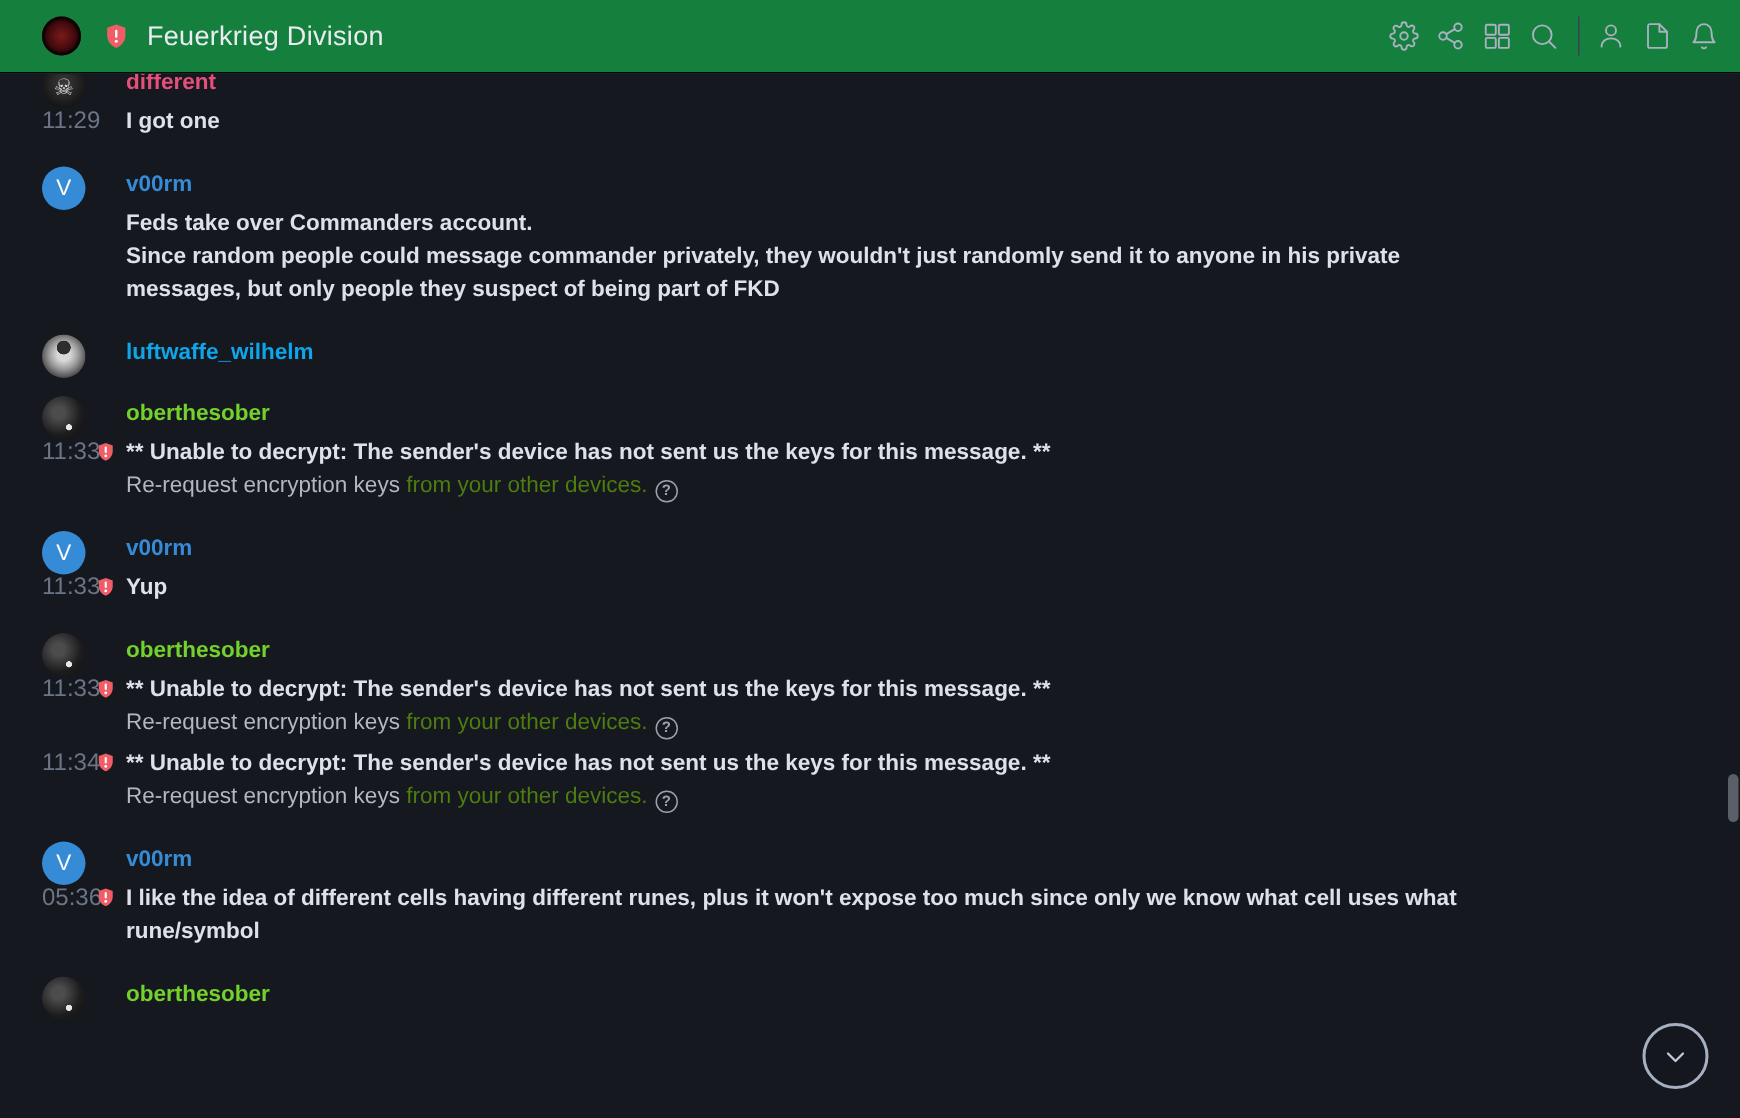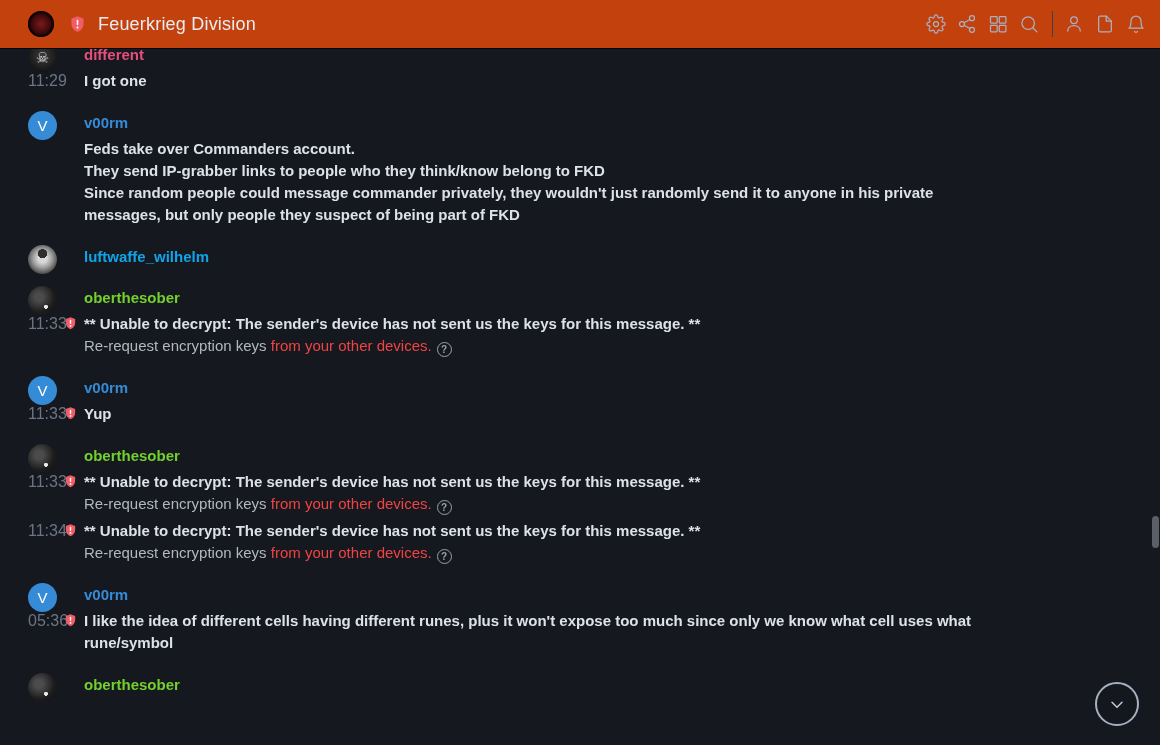--- a/index.html
+++ b/index.html
@@ -5,21 +5,21 @@
   html,body{margin:0;padding:0;}
   body{
     width:1160px;height:745px;overflow:hidden;position:relative;
     background:#15181f;
     font-family:"Liberation Sans","DejaVu Sans",sans-serif;
     -webkit-font-smoothing:antialiased;
   }
   
   .header{
     position:absolute;top:0;left:0;right:0;height:48px;
-    background:#c2410c;border-bottom:1px solid #05060a;
+    background:#15803d;border-bottom:1px solid #05060a;
     display:flex;align-items:center;z-index:10;
   }
   .room-avatar{
     width:26px;height:26px;border-radius:50%;margin-left:28px;flex:0 0 auto;
     background:
       radial-gradient(circle at 50% 50%, #7a1a1c 0%, #5a1012 30%, #3a0a0c 60%, #1e0506 100%);
     box-shadow:inset 0 0 0 2px rgba(0,0,0,.45), inset 0 0 6px #000;
   }
   .header-shield{margin-left:15px;flex:0 0 auto;display:flex;}
   .room-title{
@@ -52,21 +52,21 @@
   .events{margin-top:5px;}
   .event + .event{margin-top:5px;}
   .line{position:relative;min-height:22px;line-height:22px;font-size:15px;color:#dde1e8;max-width:908px;}
   .time{
     position:absolute;left:-56px;top:0;width:42px;line-height:22px;
     font-size:16px;color:#6c7585;text-align:left;
   }
   .shield-sm{position:absolute;left:-20px;top:3px;display:flex;}
   .msg-text{word-wrap:break-word;font-weight:bold;}
   .req-link{color:#b2b7c1;cursor:pointer;}
-  .req-suffix{color:#ef4444;}
+  .req-suffix{color:#4d7c0f;}
   .help-icon{
     display:inline-flex;align-items:center;justify-content:center;
     width:13px;height:13px;border:1.5px solid #9aa0ac;border-radius:50%;
     font-size:10px;color:#9aa0ac;margin-left:5px;vertical-align:-2px;cursor:pointer;
     line-height:13px;font-weight:700;
   }
   
   .scroll-thumb{
     position:absolute;right:1px;top:516px;width:7px;height:32px;
     background:#5a5f68;border-radius:4px;z-index:20;cursor:pointer;
@@ -158,21 +158,20 @@
       </div>
     </div>
     <div class="group">
       <div class="avatar av-letter" style="background: rgb(54, 139, 214);">V</div>
       <div class="sender-row">
         <span class="sender" style="color: rgb(54, 139, 214);">v00rm</span>
       </div>
       <div class="events">
         <div class="event">
           <div class="line"><span class="msg-text">Feds take over Commanders account.</span></div>
-          <div class="line"><span class="msg-text">They send IP-grabber links to people who they think/know belong to FKD</span></div>
           <div class="line"><span class="msg-text">Since random people could message commander privately, they wouldn't just randomly send it to anyone in his private messages, but only people they suspect of being part of FKD</span></div>
         </div>
       </div>
     </div>
     <div class="group">
       <div class="avatar av-portrait"></div>
       <div class="sender-row">
         <span class="sender" style="color: #0ea5e9;">luftwaffe_wilhelm</span>
       </div>
     </div>

